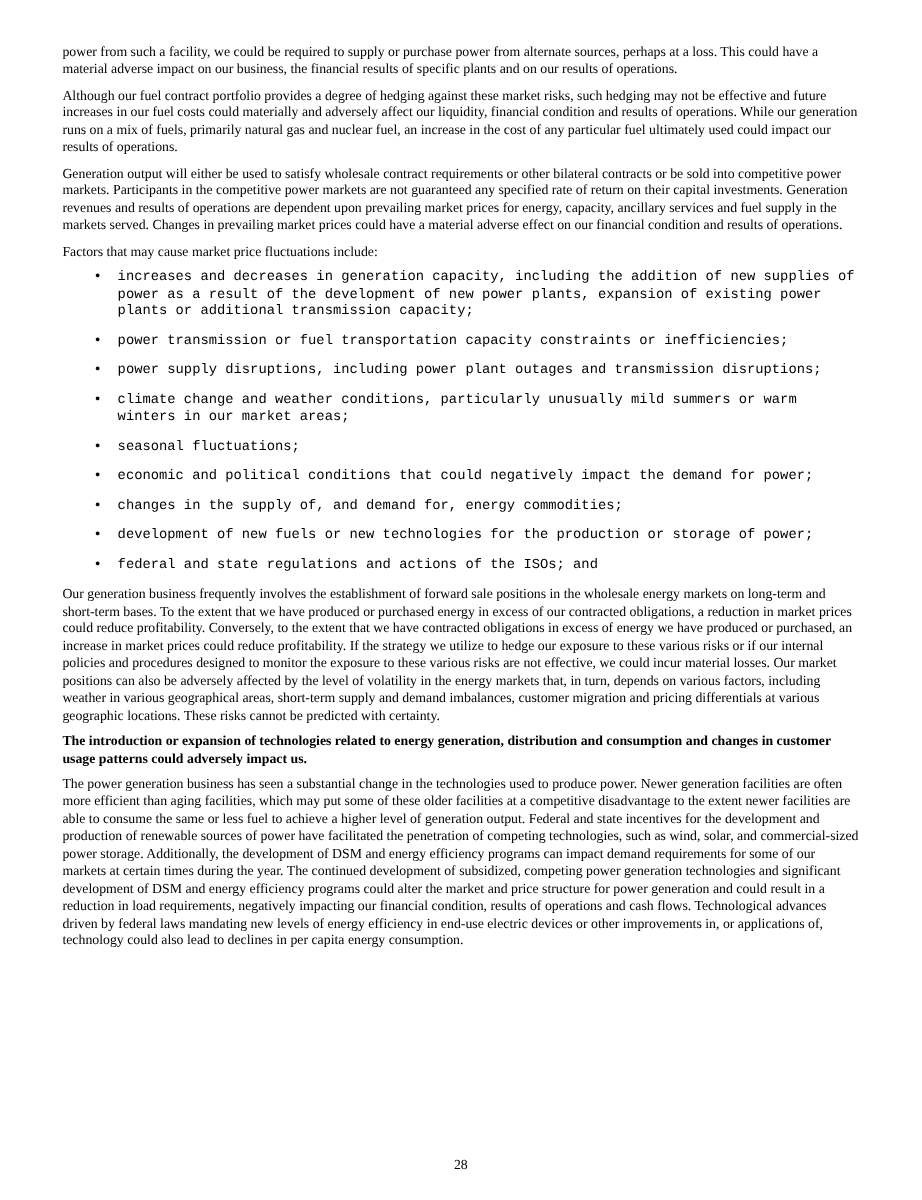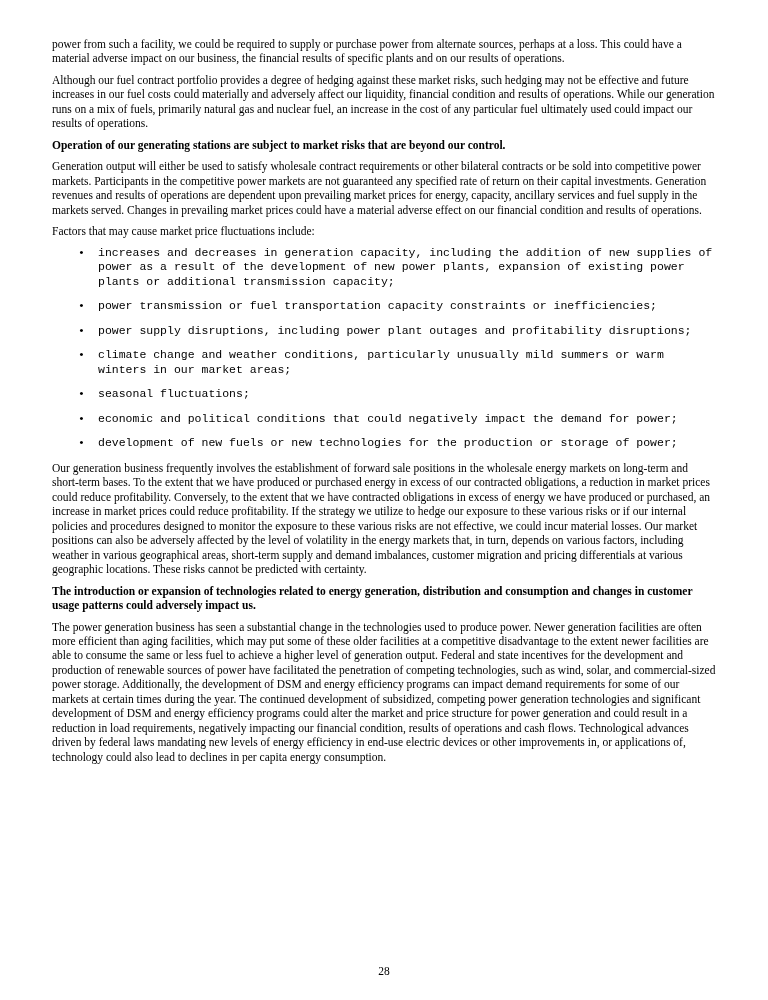--- a/index.html
+++ b/index.html
@@ -56,34 +56,35 @@
 </style>
 </head>
 <body>
 
 <div class="page">
 
   <p class="para">power from such a facility, we could be required to supply or purchase power from alternate sources, perhaps at a loss. This could have a material adverse impact on our business, the financial results of specific plants and on our results of operations.</p>
 
   <p class="para">Although our fuel contract portfolio provides a degree of hedging against these market risks, such hedging may not be effective and future increases in our fuel costs could materially and adversely affect our liquidity, financial condition and results of operations. While our generation runs on a mix of fuels, primarily natural gas and nuclear fuel, an increase in the cost of any particular fuel ultimately used could impact our results of operations.</p>
 
-  <p class="heading">Operation of our generating stations are subject to market risks that are beyond our control.</p>
 
   <p class="para">Generation output will either be used to satisfy wholesale contract requirements or other bilateral contracts or be sold into competitive power markets. Participants in the competitive power markets are not guaranteed any specified rate of return on their capital investments. Generation revenues and results of operations are dependent upon prevailing market prices for energy, capacity, ancillary services and fuel supply in the markets served. Changes in prevailing market prices could have a material adverse effect on our financial condition and results of operations.</p>
 
   <p class="para">Factors that may cause market price fluctuations include:</p>
 
   <ul class="bullet-list">
     <li class="bullet-item">increases and decreases in generation capacity, including the addition of new supplies of power as a result of the development of new power plants, expansion of existing power plants or additional transmission capacity;</li>
     <li class="bullet-item">power transmission or fuel transportation capacity constraints or inefficiencies;</li>
-    <li class="bullet-item">power supply disruptions, including power plant outages and profitability disruptions;</li>
+    <li class="bullet-item">power supply disruptions, including power plant outages and transmission disruptions;</li>
     <li class="bullet-item">climate change and weather conditions, particularly unusually mild summers or warm winters in our market areas;</li>
     <li class="bullet-item">seasonal fluctuations;</li>
     <li class="bullet-item">economic and political conditions that could negatively impact the demand for power;</li>
+    <li class="bullet-item">changes in the supply of, and demand for, energy commodities;</li>
     <li class="bullet-item">development of new fuels or new technologies for the production or storage of power;</li>
+    <li class="bullet-item">federal and state regulations and actions of the ISOs; and</li>
   </ul>
 
   <p class="para">Our generation business frequently involves the establishment of forward sale positions in the wholesale energy markets on long-term and short-term bases. To the extent that we have produced or purchased energy in excess of our contracted obligations, a reduction in market prices could reduce profitability. Conversely, to the extent that we have contracted obligations in excess of energy we have produced or purchased, an increase in market prices could reduce profitability. If the strategy we utilize to hedge our exposure to these various risks or if our internal policies and procedures designed to monitor the exposure to these various risks are not effective, we could incur material losses. Our market positions can also be adversely affected by the level of volatility in the energy markets that, in turn, depends on various factors, including weather in various geographical areas, short-term supply and demand imbalances, customer migration and pricing differentials at various geographic locations. These risks cannot be predicted with certainty.</p>
 
 
   <p class="heading">The introduction or expansion of technologies related to energy generation, distribution and consumption and changes in customer usage patterns could adversely impact us.</p>
 
   <p class="para">The power generation business has seen a substantial change in the technologies used to produce power. Newer generation facilities are often more efficient than aging facilities, which may put some of these older facilities at a competitive disadvantage to the extent newer facilities are able to consume the same or less fuel to achieve a higher level of generation output. Federal and state incentives for the development and production of renewable sources of power have facilitated the penetration of competing technologies, such as wind, solar, and commercial-sized power storage. Additionally, the development of DSM and energy efficiency programs can impact demand requirements for some of our markets at certain times during the year. The continued development of subsidized, competing power generation technologies and significant development of DSM and energy efficiency programs could alter the market and price structure for power generation and could result in a reduction in load requirements, negatively impacting our financial condition, results of operations and cash flows. Technological advances driven by federal laws mandating new levels of energy efficiency in end-use electric devices or other improvements in, or applications of, technology could also lead to declines in per capita energy consumption.</p>
 
   <div class="page-number">28</div>

